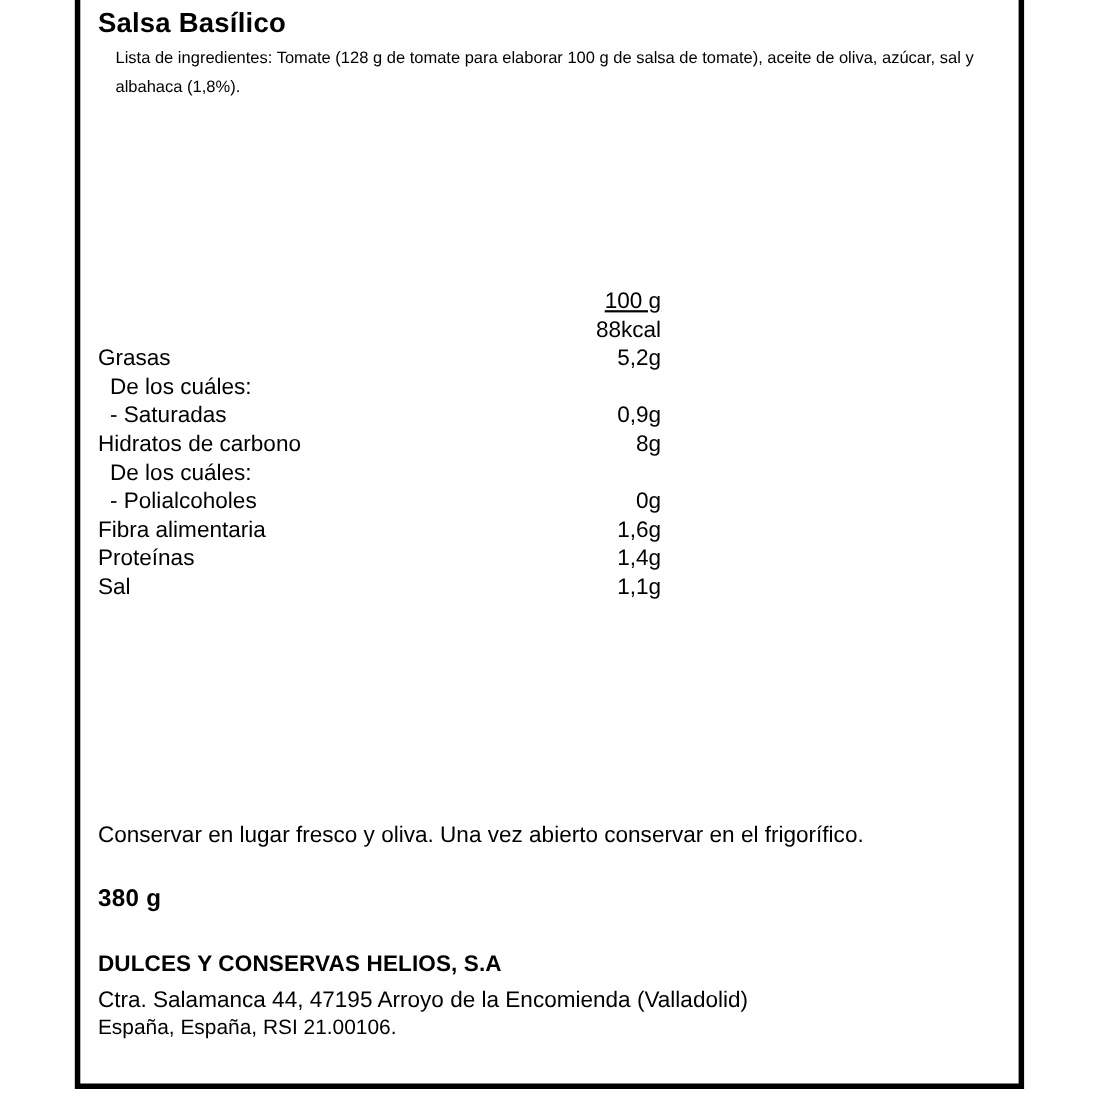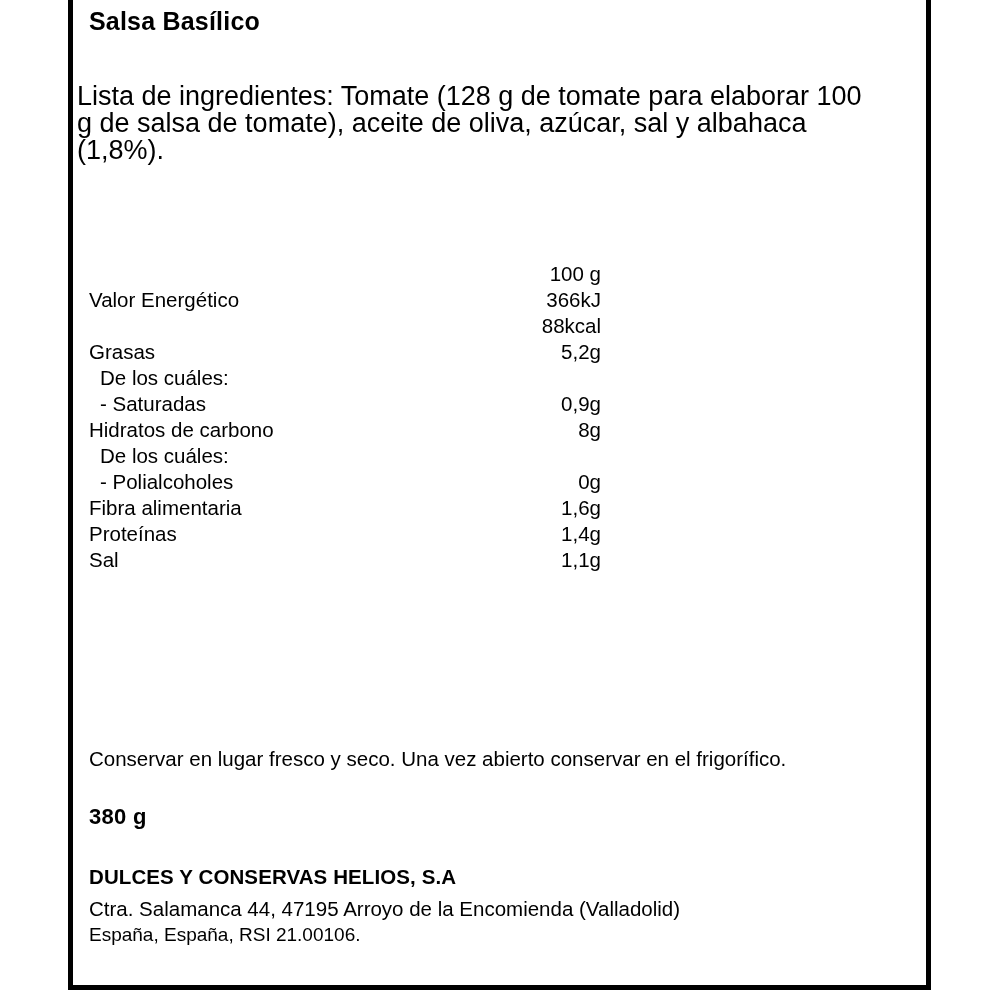--- a/index.html
+++ b/index.html
@@ -41,27 +41,26 @@
     left: 16px;
     top: 8px;
     font-size: 25px;
     font-weight: bold;
     letter-spacing: 0.2px;
     white-space: nowrap;
   }
 
   .ingredients {
     position: absolute;
-    left: 4px;
+    left: 32px;
     top: 40px;
     width: 807px;
-    font-size: 27px;
+    font-size: 15px;
     line-height: 27px;
     letter-spacing: 0px;
-    margin-top: 44px;
   }
 
   
   #nutrition-table {
     position: absolute;
     left: 16px;
     top: 262px;
     width: 512px;
     font-size: 20.5px;
   }
@@ -76,21 +75,21 @@
     left: 0;
     top: 0;
   }
   .nrow .nvalue {
     position: absolute;
     right: 0;
     top: 0;
     text-align: right;
   }
   .nrow.indent .nlabel { left: 11px; text-align: center; }
-  .nrow.header .nvalue { right: 0px; }
+  .nrow.header .nvalue { right: 0px; text-decoration: underline; }
   .nrow.gap-small { }
 
   
   .storage-note {
     position: absolute;
     left: 16px;
     top: 748px;
     font-size: 20.5px;
     white-space: nowrap;
   }
@@ -137,24 +136,20 @@
 
     <div class="ingredients">Lista de ingredientes: Tomate (128 g de tomate para elaborar 100 g de salsa de tomate), aceite de oliva, azúcar, sal y albahaca (1,8%).</div>
 
     <div id="nutrition-table">
 
       <div class="nrow header">
         <span class="nlabel"></span>
         <span class="nvalue">100 g</span>
       </div>
 
-      <div class="nrow">
-        <span class="nlabel">Valor  Energético</span>
-        <span class="nvalue">366kJ</span>
-      </div>
 
       <div class="nrow">
         <span class="nlabel"></span>
         <span class="nvalue">88kcal</span>
       </div>
 
       <div class="nrow gap-small">
         <span class="nlabel">Grasas</span>
         <span class="nvalue">5,2g</span>
       </div>
@@ -195,21 +190,21 @@
         <span class="nvalue">1,4g</span>
       </div>
 
       <div class="nrow">
         <span class="nlabel">Sal</span>
         <span class="nvalue">1,1g</span>
       </div>
 
     </div>
 
-    <div class="storage-note">Conservar en lugar fresco y seco. Una vez abierto conservar en el frigorífico.</div>
+    <div class="storage-note">Conservar en lugar fresco y oliva. Una vez abierto conservar en el frigorífico.</div>
 
     <div class="net-weight">380 g</div>
 
     <div class="company-name">DULCES Y CONSERVAS HELIOS, S.A</div>
 
     <div class="company-address">Ctra. Salamanca 44, 47195 Arroyo de la Encomienda (Valladolid)</div>
 
     <div class="company-country">España,  España,  RSI 21.00106.</div>
 
   </div>

